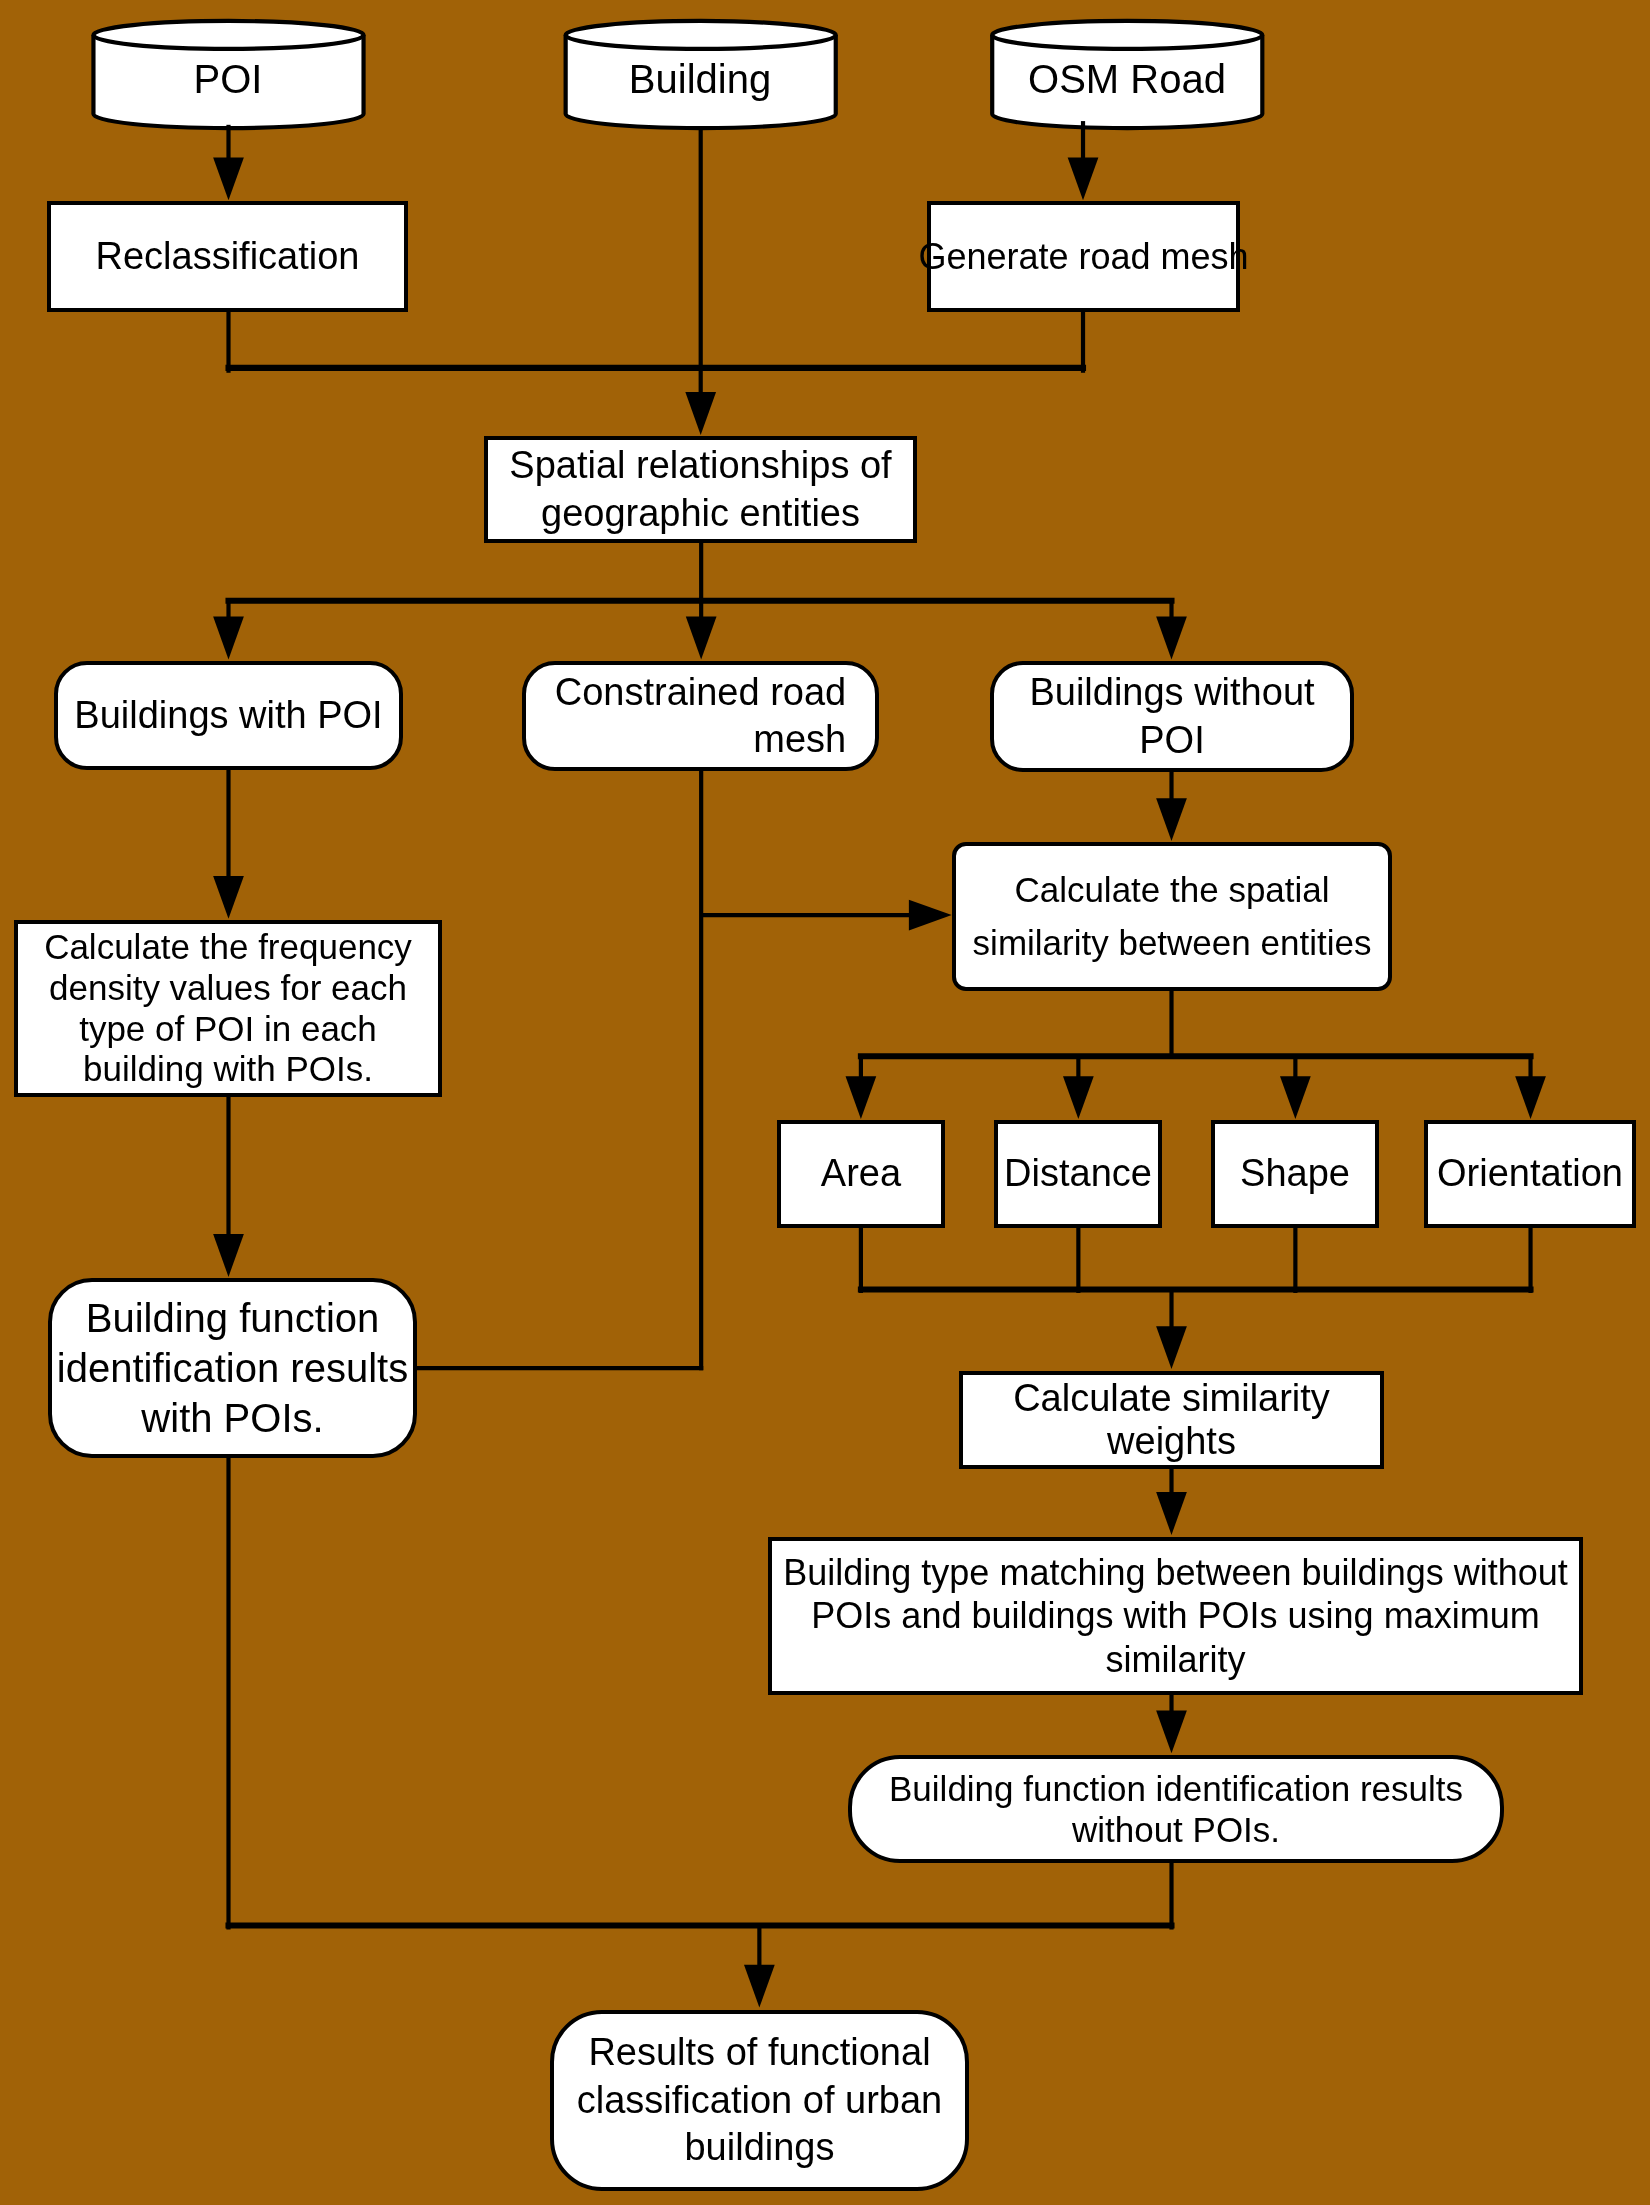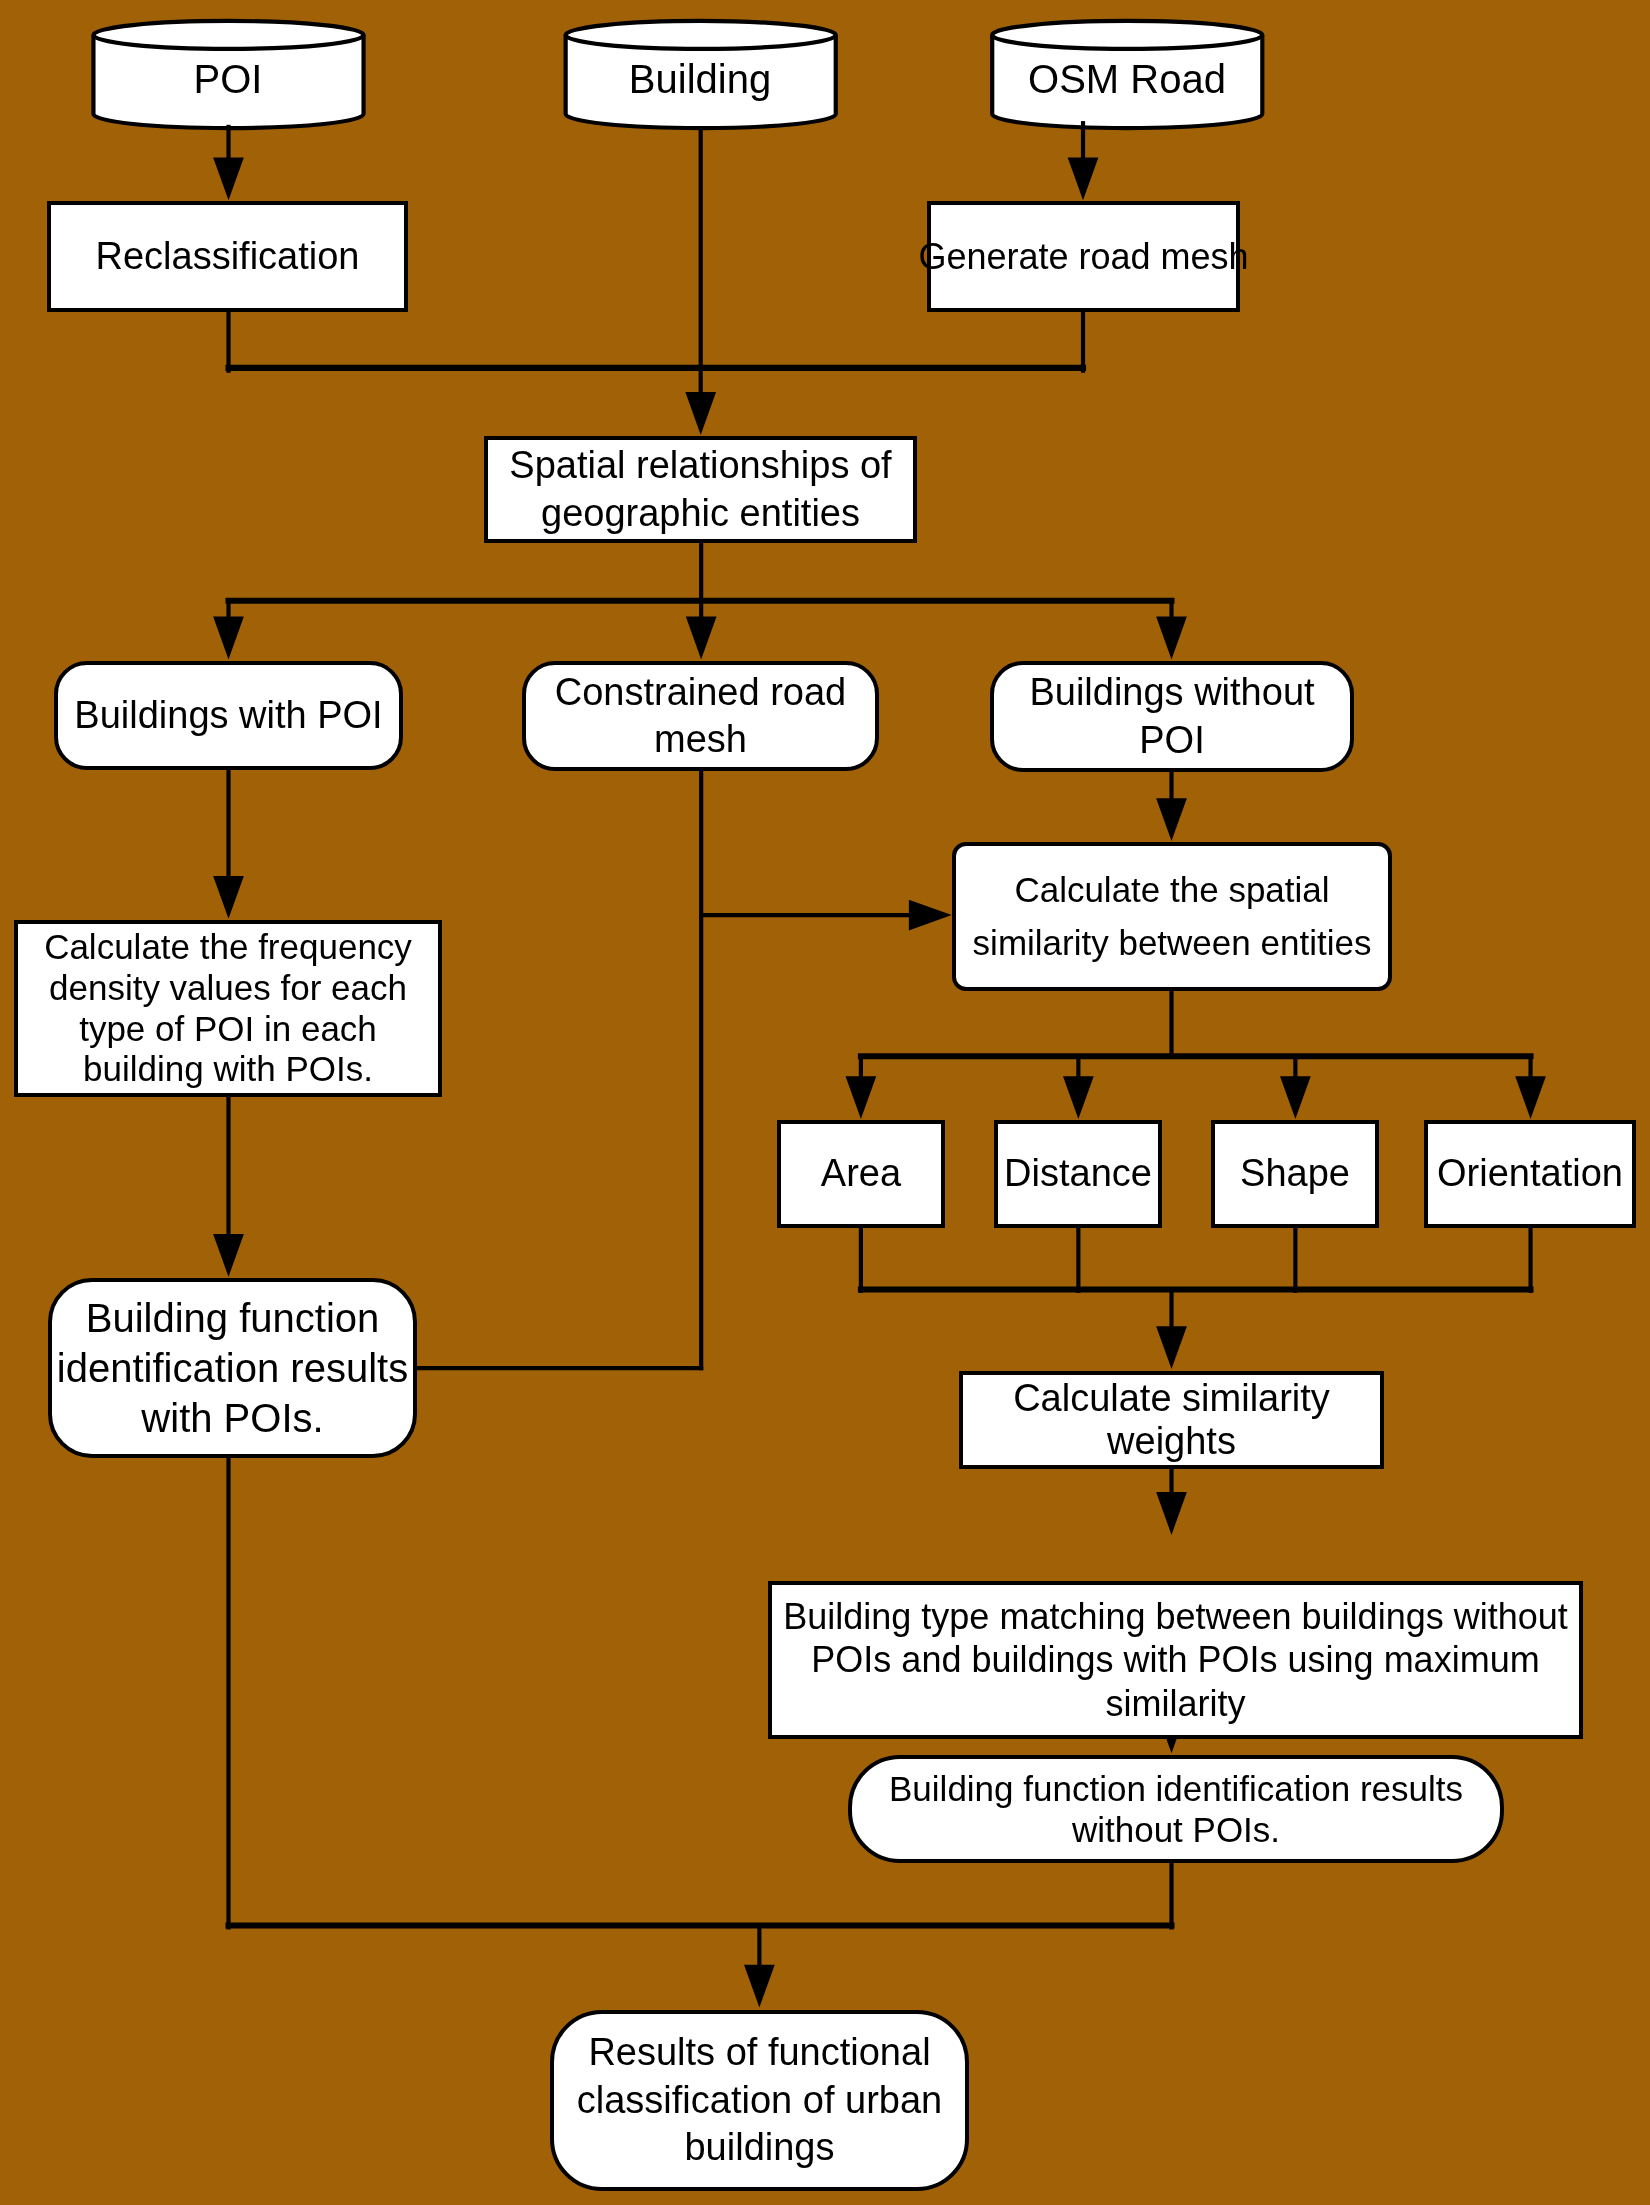--- a/index.html
+++ b/index.html
@@ -139,21 +139,21 @@
 
   <div class="node" style="left:484px;top:436px;width:433px;height:107px;font-size:38px;">
     <div class="lbl">Spatial relationships of
 geographic entities</div>
   </div>
 
   <div class="node" style="left:54px;top:661px;width:349px;height:109px;font-size:38px;border-radius:33px;">
     <div class="lbl">Buildings with POI</div>
   </div>
 
-  <div class="node" style="left:522px;top:661px;width:357px;height:110px;font-size:38px;border-radius:33px;">
+  <div class="node" style="left:522px;top:661px;width:357px;height:110px;font-size:38px;border-radius:33px;text-align:right;">
     <div class="lbl">Constrained road
 mesh</div>
   </div>
 
   <div class="node" style="left:990px;top:661px;width:364px;height:111px;font-size:38px;border-radius:33px;">
     <div class="lbl">Buildings without
 POI</div>
   </div>
 
   <div class="node" style="left:14px;top:920px;width:428px;height:177px;font-size:35px;">
@@ -179,21 +179,21 @@
   </div>
   <div class="node" style="left:1424px;top:1120px;width:212px;height:108px;font-size:38px;">
     <div class="lbl">Orientation</div>
   </div>
 
   <div class="node" style="left:959px;top:1371px;width:425px;height:98px;font-size:38px;align-items:center;">
     <div class="lbl" style="line-height:1.12;">Calculate similarity
 weights</div>
   </div>
 
-  <div class="node" style="left:768px;top:1537px;width:815px;height:158px;font-size:36px;margin-top:44px;">
+  <div class="node" style="left:768px;top:1537px;width:815px;height:158px;font-size:36px;">
     <div class="lbl" style="line-height:1.2;">Building type matching between buildings without
 POIs and buildings with POIs using maximum
 similarity</div>
   </div>
 
   <div class="node" style="left:48px;top:1278px;width:369px;height:180px;font-size:40px;border-radius:44px;">
     <div class="lbl">Building function
 identification results
 with POIs.</div>
   </div>

